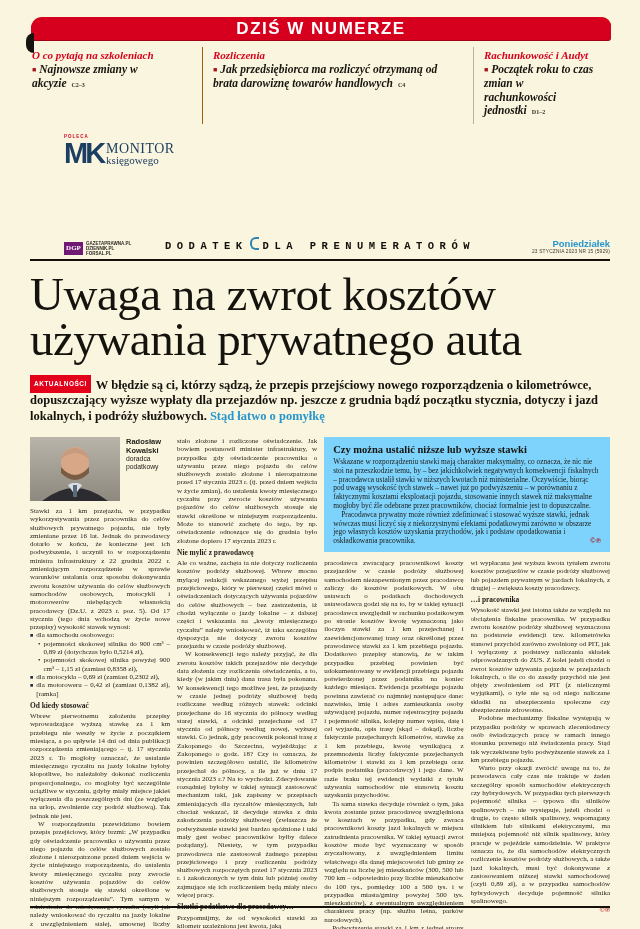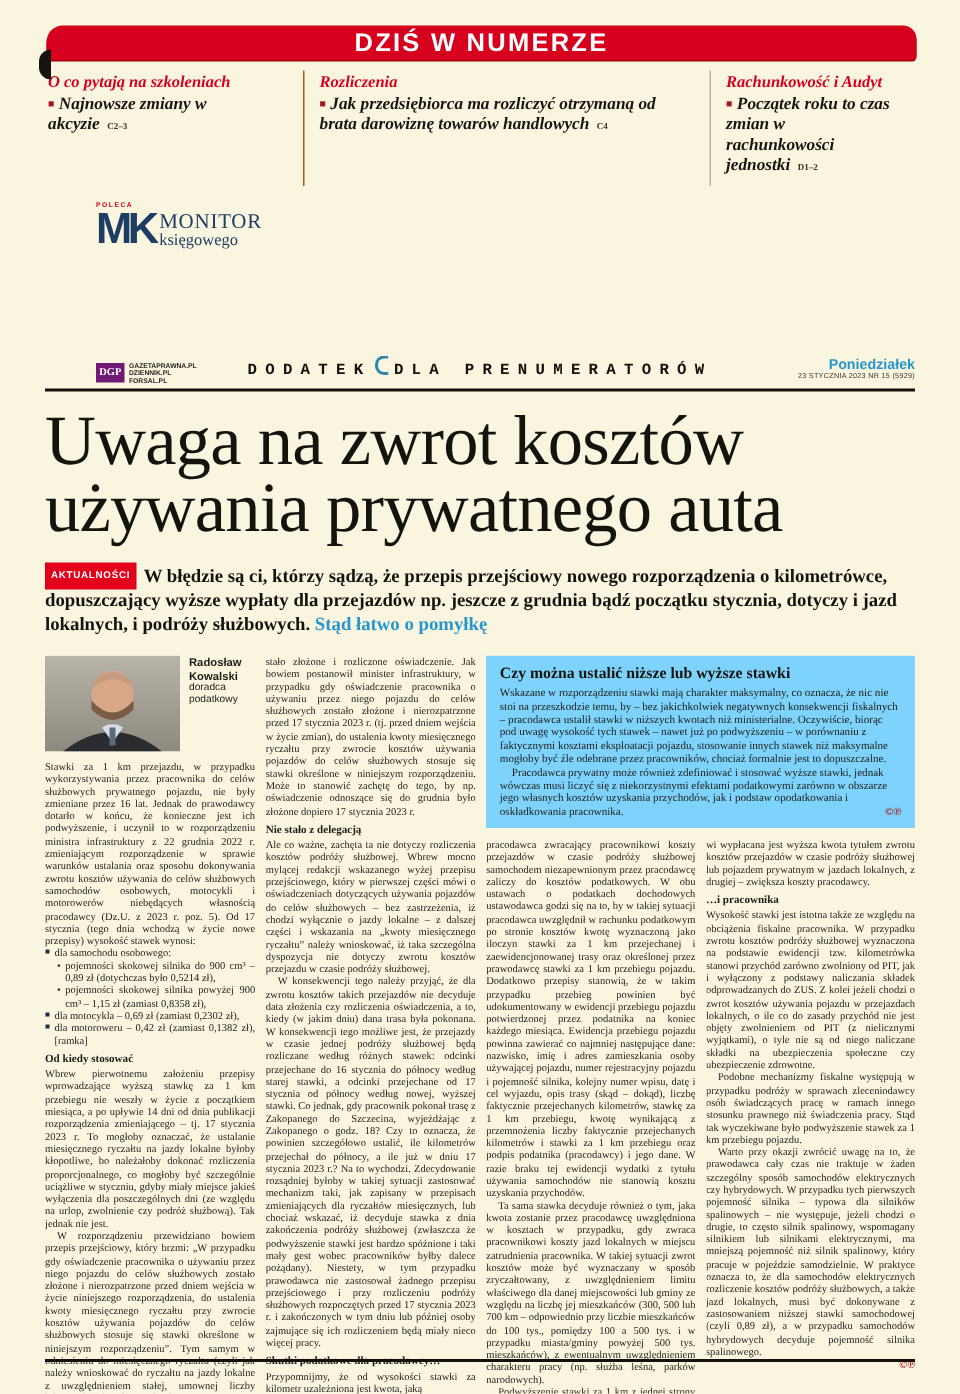--- a/index.html
+++ b/index.html
@@ -228,21 +228,21 @@
         </div>
         <div class="blk blk-h">Od kiedy stosować</div>
         <div class="blk blk-p">Wbrew pierwotnemu założeniu przepisy wprowadzające wyższą stawkę za 1 km przebiegu nie weszły w życie z początkiem miesiąca, a po upływie 14 dni od dnia publikacji rozporządzenia zmieniającego – tj. 17 stycznia 2023 r. To mogłoby oznaczać, że ustalanie miesięcznego ryczałtu na jazdy lokalne byłoby kłopotliwe, bo należałoby dokonać rozliczenia proporcjonalnego, co mogłoby być szczególnie uciążliwe w styczniu, gdyby miały miejsce jakieś wyłączenia dla poszczególnych dni (ze względu na urlop, zwolnienie czy podróż służbową). Tak jednak nie jest.</div>
         <div class="blk blk-p">W rozporządzeniu przewidziano bowiem przepis przejściowy, który brzmi: „W przypadku gdy oświadczenie pracownika o używaniu przez niego pojazdu do celów służbowych zostało złożone i nierozpatrzone przed dniem wejścia w życie niniejszego rozporządzenia, do ustalenia kwoty miesięcznego ryczałtu przy zwrocie kosztów używania pojazdów do celów służbowych stosuje się stawki określone w niniejszym rozporządzeniu”. Tym samym w odniesieniu do miesięcznego ryczałtu (czyli jak należy wnioskować do ryczałtu na jazdy lokalne z uwzględnieniem stałej, umownej liczby kilometrów) decyduje to, kiedy zo-</div>
       </div>
   </div>
 
   <div class="col">
     <div>
         <div class="blk blk-p">stało złożone i rozliczone oświadczenie. Jak bowiem postanowił minister infrastruktury, w przypadku gdy oświadczenie pracownika o używaniu przez niego pojazdu do celów służbowych zostało złożone i nierozpatrzone przed 17 stycznia 2023 r. (tj. przed dniem wejścia w życie zmian), do ustalenia kwoty miesięcznego ryczałtu przy zwrocie kosztów używania pojazdów do celów służbowych stosuje się stawki określone w niniejszym rozporządzeniu. Może to stanowić zachętę do tego, by np. oświadczenie odnoszące się do grudnia było złożone dopiero 17 stycznia 2023 r.</div>
-        <div class="blk blk-h">Nie stało z delegacją</div>
+        <div class="blk blk-h">Nie mylić z prawodawcę</div>
         <div class="blk blk-p">Ale co ważne, zachęta ta nie dotyczy rozliczenia kosztów podróży służbowej. Wbrew mocno mylącej redakcji wskazanego wyżej przepisu przejściowego, który w pierwszej części mówi o oświadczeniach dotyczących używania pojazdów do celów służbowych – bez zastrzeżenia, iż chodzi wyłącznie o jazdy lokalne – z dalszej części i wskazania na „kwoty miesięcznego ryczałtu” należy wnioskować, iż taka szczególna dyspozycja nie dotyczy zwrotu kosztów przejazdu w czasie podróży służbowej.</div>
         <div class="blk blk-p">W konsekwencji tego należy przyjąć, że dla zwrotu kosztów takich przejazdów nie decyduje data złożenia czy rozliczenia oświadczenia, a to, kiedy (w jakim dniu) dana trasa była pokonana. W konsekwencji tego możliwe jest, że przejazdy w czasie jednej podróży służbowej będą rozliczane według różnych stawek: odcinki przejechane do 16 stycznia do północy według starej stawki, a odcinki przejechane od 17 stycznia od północy według nowej, wyższej stawki. Co jednak, gdy pracownik pokonał trasę z Zakopanego do Szczecina, wyjeżdżając z Zakopanego o godz. 18? Czy to oznacza, że powinien szczegółowo ustalić, ile kilometrów przejechał do północy, a ile już w dniu 17 stycznia 2023 r.? Na to wychodzi. Zdecydowanie rozsądniej byłoby w takiej sytuacji zastosować mechanizm taki, jak zapisany w przepisach zmieniających dla ryczałtów miesięcznych, lub chociaż wskazać, iż decyduje stawka z dnia zakończenia podróży służbowej (zwłaszcza że podwyższenie stawki jest bardzo spóźnione i taki mały gest wobec pracowników byłby dalece pożądany). Niestety, w tym przypadku prawodawca nie zastosował żadnego przepisu przejściowego i przy rozliczeniu podróży służbowych rozpoczętych przed 17 stycznia 2023 r. i zakończonych w tym dniu lub później osoby zajmujące się ich rozliczeniem będą miały nieco więcej pracy.</div>
         <div class="blk blk-h">Skutki podatkowe dla pracodawcy…</div>
         <div class="blk blk-p">Przypomnijmy, że od wysokości stawki za kilometr uzależniona jest kwota, jaką</div>
       </div>
   </div>
 
   <div class="right-wrap">
     <div class="box">
       <div class="box-title">Czy można ustalić niższe lub wyższe stawki</div>

